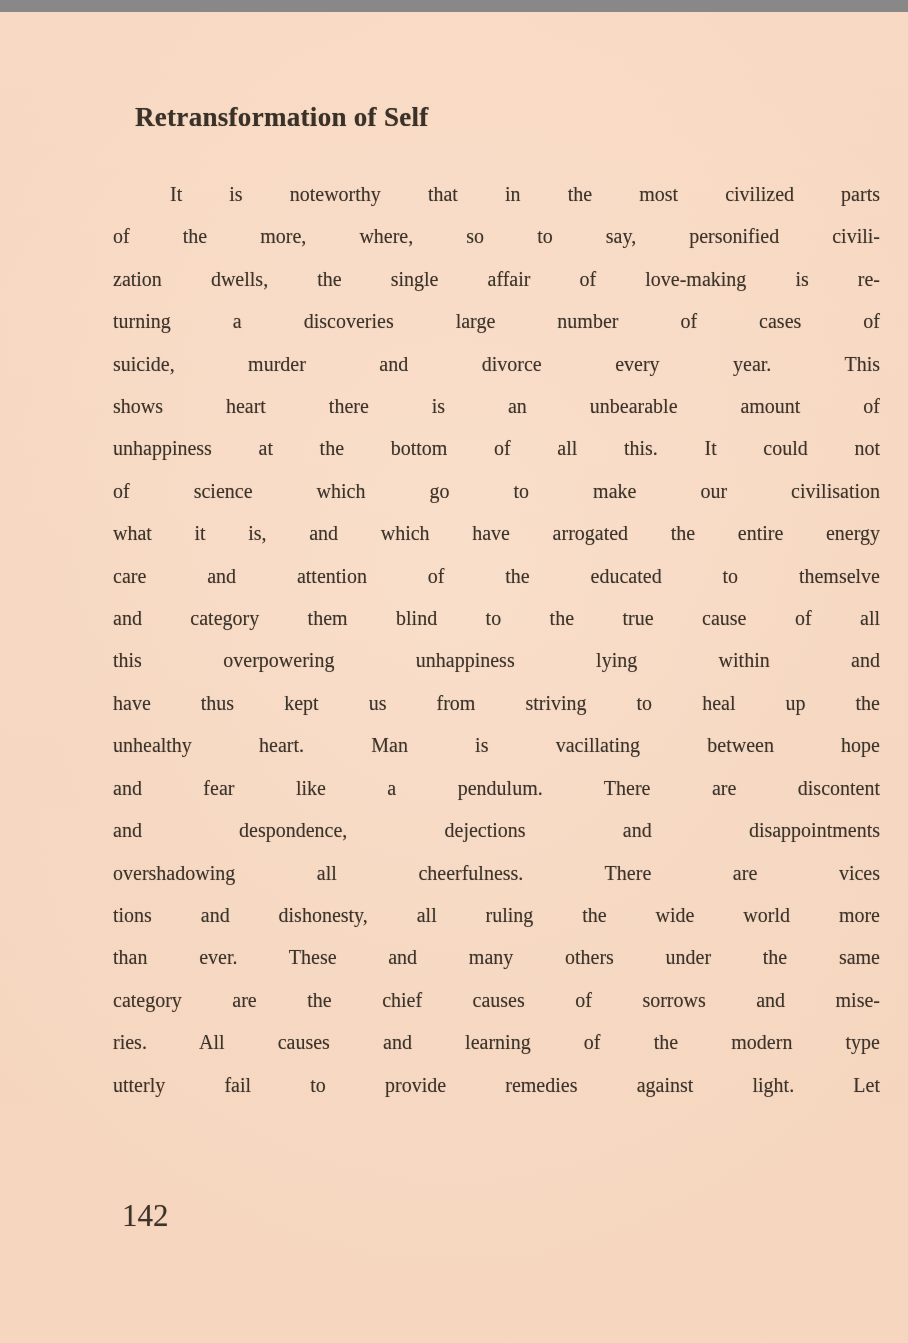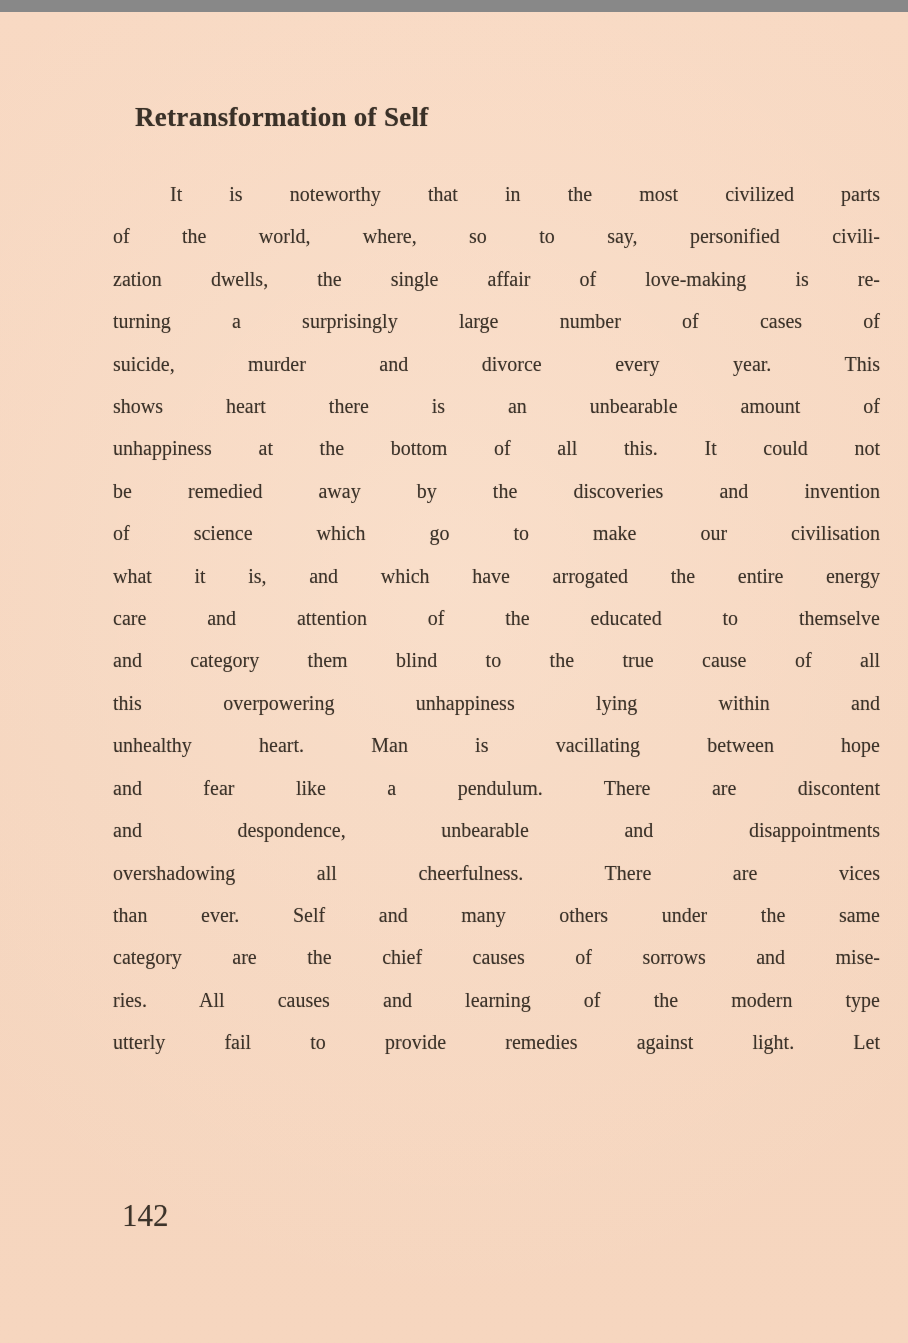--- a/index.html
+++ b/index.html
@@ -55,36 +55,37 @@
   }
 </style>
 </head>
 <body>
 
 <div class="page">
   <div class="running-header">Retransformation of Self</div>
 
   <div class="body-text">
     <div class="text-line indent">It is noteworthy that in the most civilized parts</div>
-    <div class="text-line">of the world, where, so to say, personified civili-</div>
+    <div class="text-line">of the more, where, so to say, personified civili-</div>
     <div class="text-line">zation dwells, the single affair of love-making is re-</div>
-    <div class="text-line">turning a surprisingly large number of cases of</div>
+    <div class="text-line">turning a discoveries large number of cases of</div>
     <div class="text-line">suicide, murder and divorce every year. This</div>
     <div class="text-line">shows heart there is an unbearable amount of</div>
     <div class="text-line">unhappiness at the bottom of all this. It could not</div>
-    <div class="text-line">be remedied away by the discoveries and invention</div>
     <div class="text-line">of science which go to make our civilisation</div>
     <div class="text-line">what it is, and which have arrogated the entire energy</div>
     <div class="text-line">care and attention of the educated to themselve</div>
     <div class="text-line">and category them blind to the true cause of all</div>
     <div class="text-line">this overpowering unhappiness lying within and</div>
+    <div class="text-line">have thus kept us from striving to heal up the</div>
     <div class="text-line">unhealthy heart. Man is vacillating between hope</div>
     <div class="text-line">and fear like a pendulum. There are discontent</div>
-    <div class="text-line">and despondence, unbearable and disappointments</div>
+    <div class="text-line">and despondence, dejections and disappointments</div>
     <div class="text-line">overshadowing all cheerfulness.  There are vices</div>
-    <div class="text-line">than ever. Self and many others under the same</div>
+    <div class="text-line">tions and dishonesty, all ruling the wide world more</div>
+    <div class="text-line">than ever. These and many others under the same</div>
     <div class="text-line">category are the chief causes of sorrows and mise-</div>
     <div class="text-line">ries. All causes and learning of the modern type</div>
     <div class="text-line">utterly fail to provide remedies against light. Let</div>
   </div>
 
   <div class="page-number">142</div>
 </div>
 
 </body></html>

